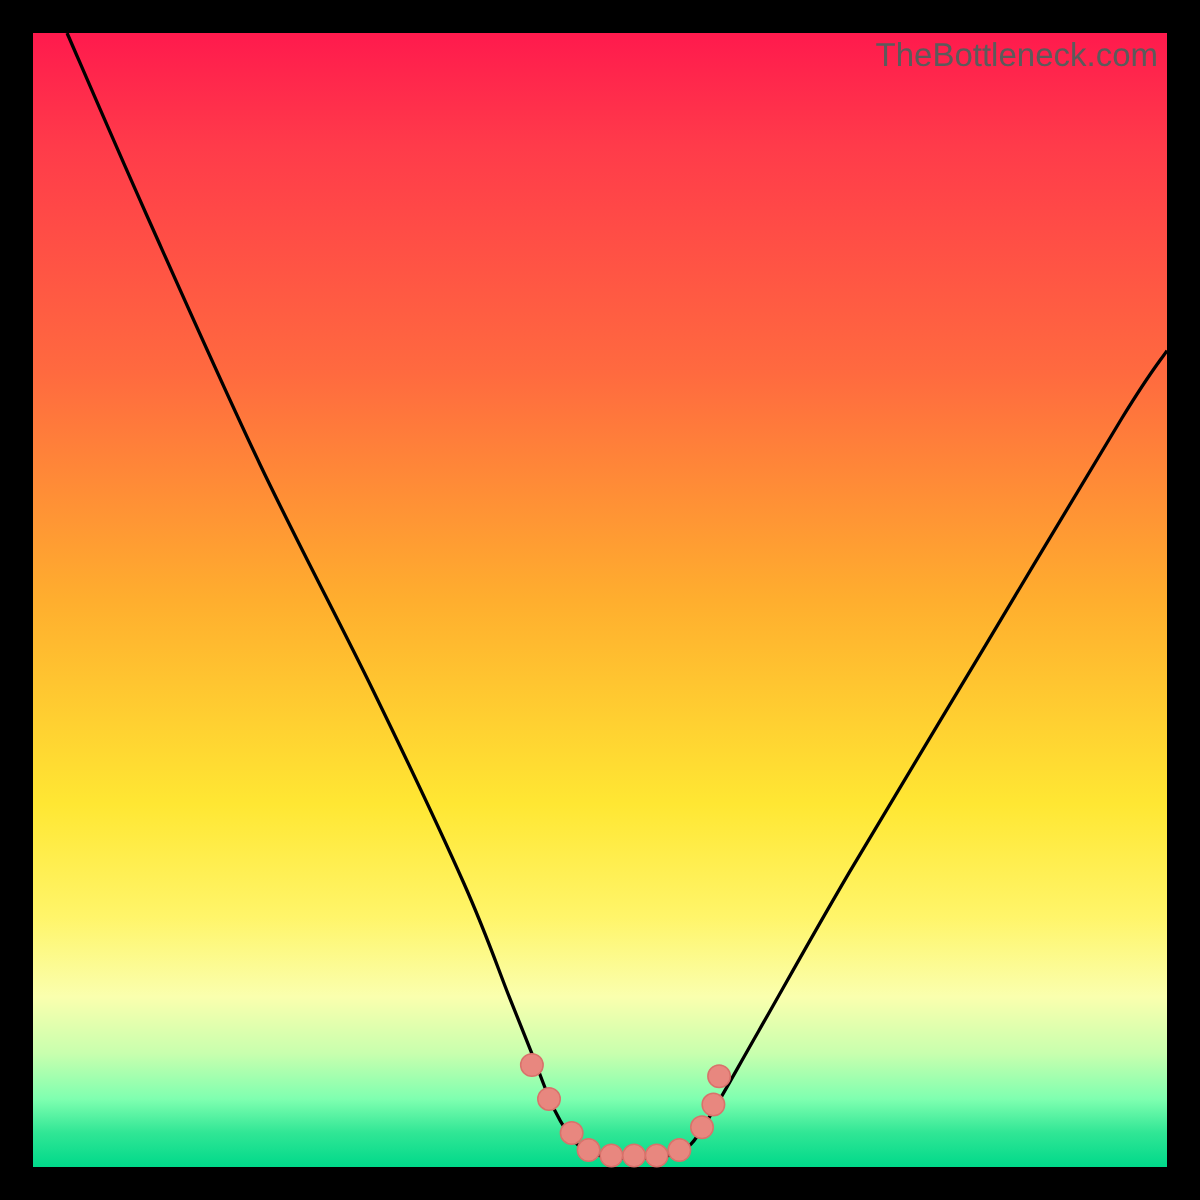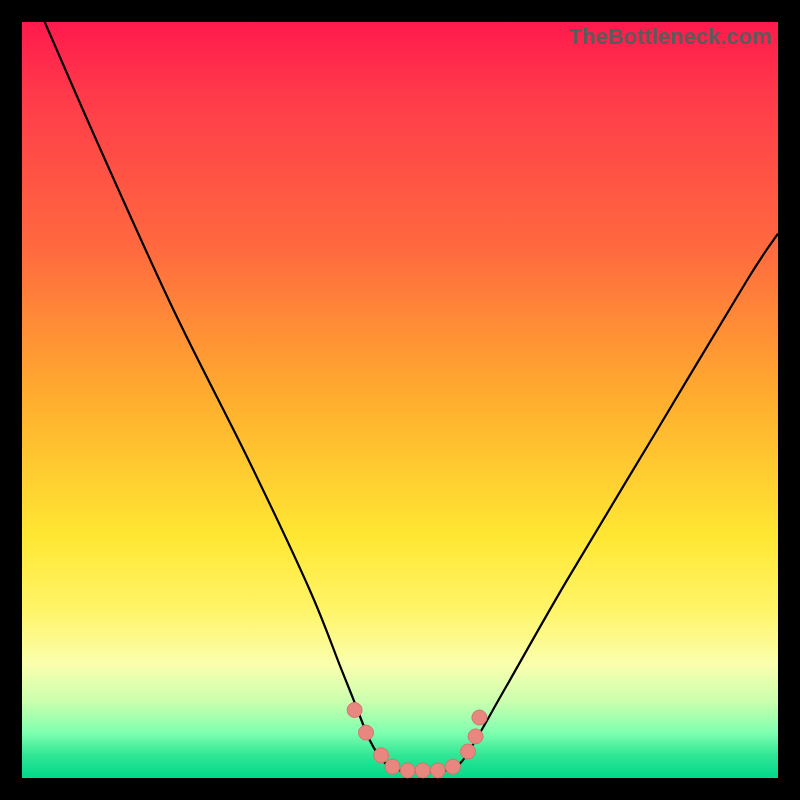--- a/index.html
+++ b/index.html
@@ -37,21 +37,21 @@
       #30e695 97%,
       #00d98a 100%
     );
   }
   .watermark {
     position: absolute;
     right: 6px;
     top: 2px;
     color: #5b5b5b;
     font-size: 22px;
-    font-weight: 700;
+    font-weight: 400;
     user-select: none;
   }
   svg.curve {
     position: absolute;
     inset: 0;
     width: 756px;
     height: 756px;
     overflow: visible;
   }
 </style>

